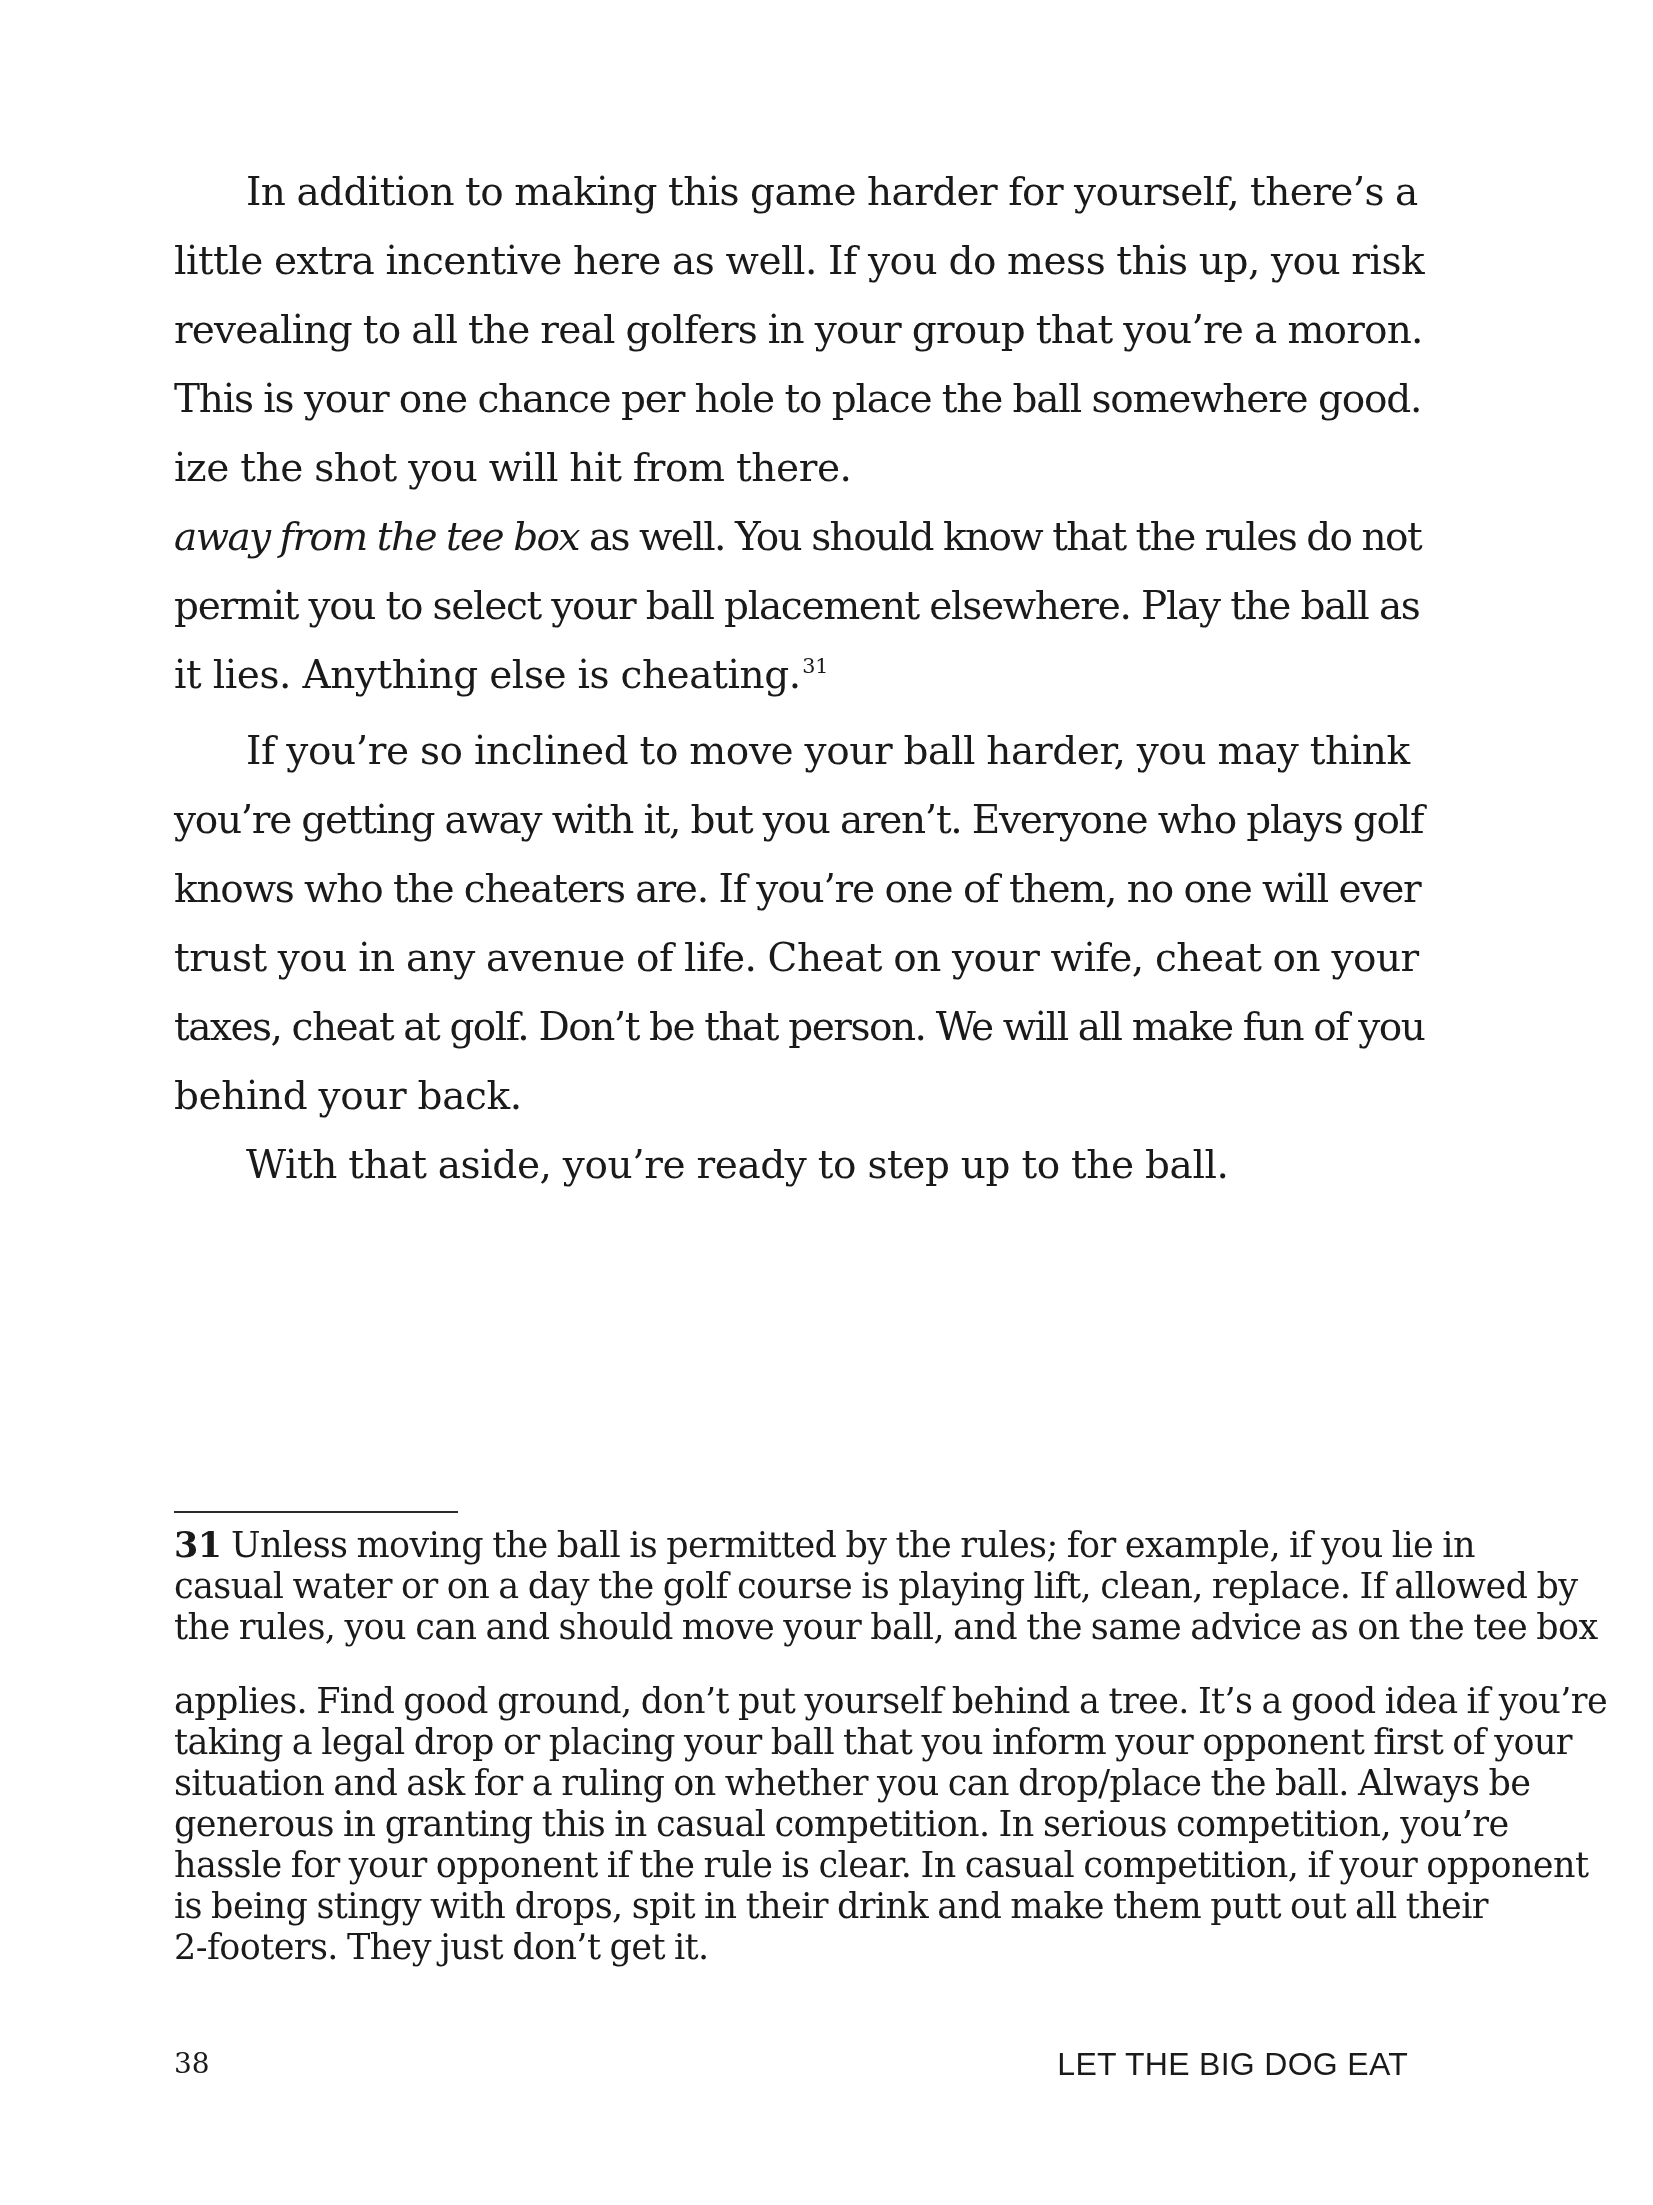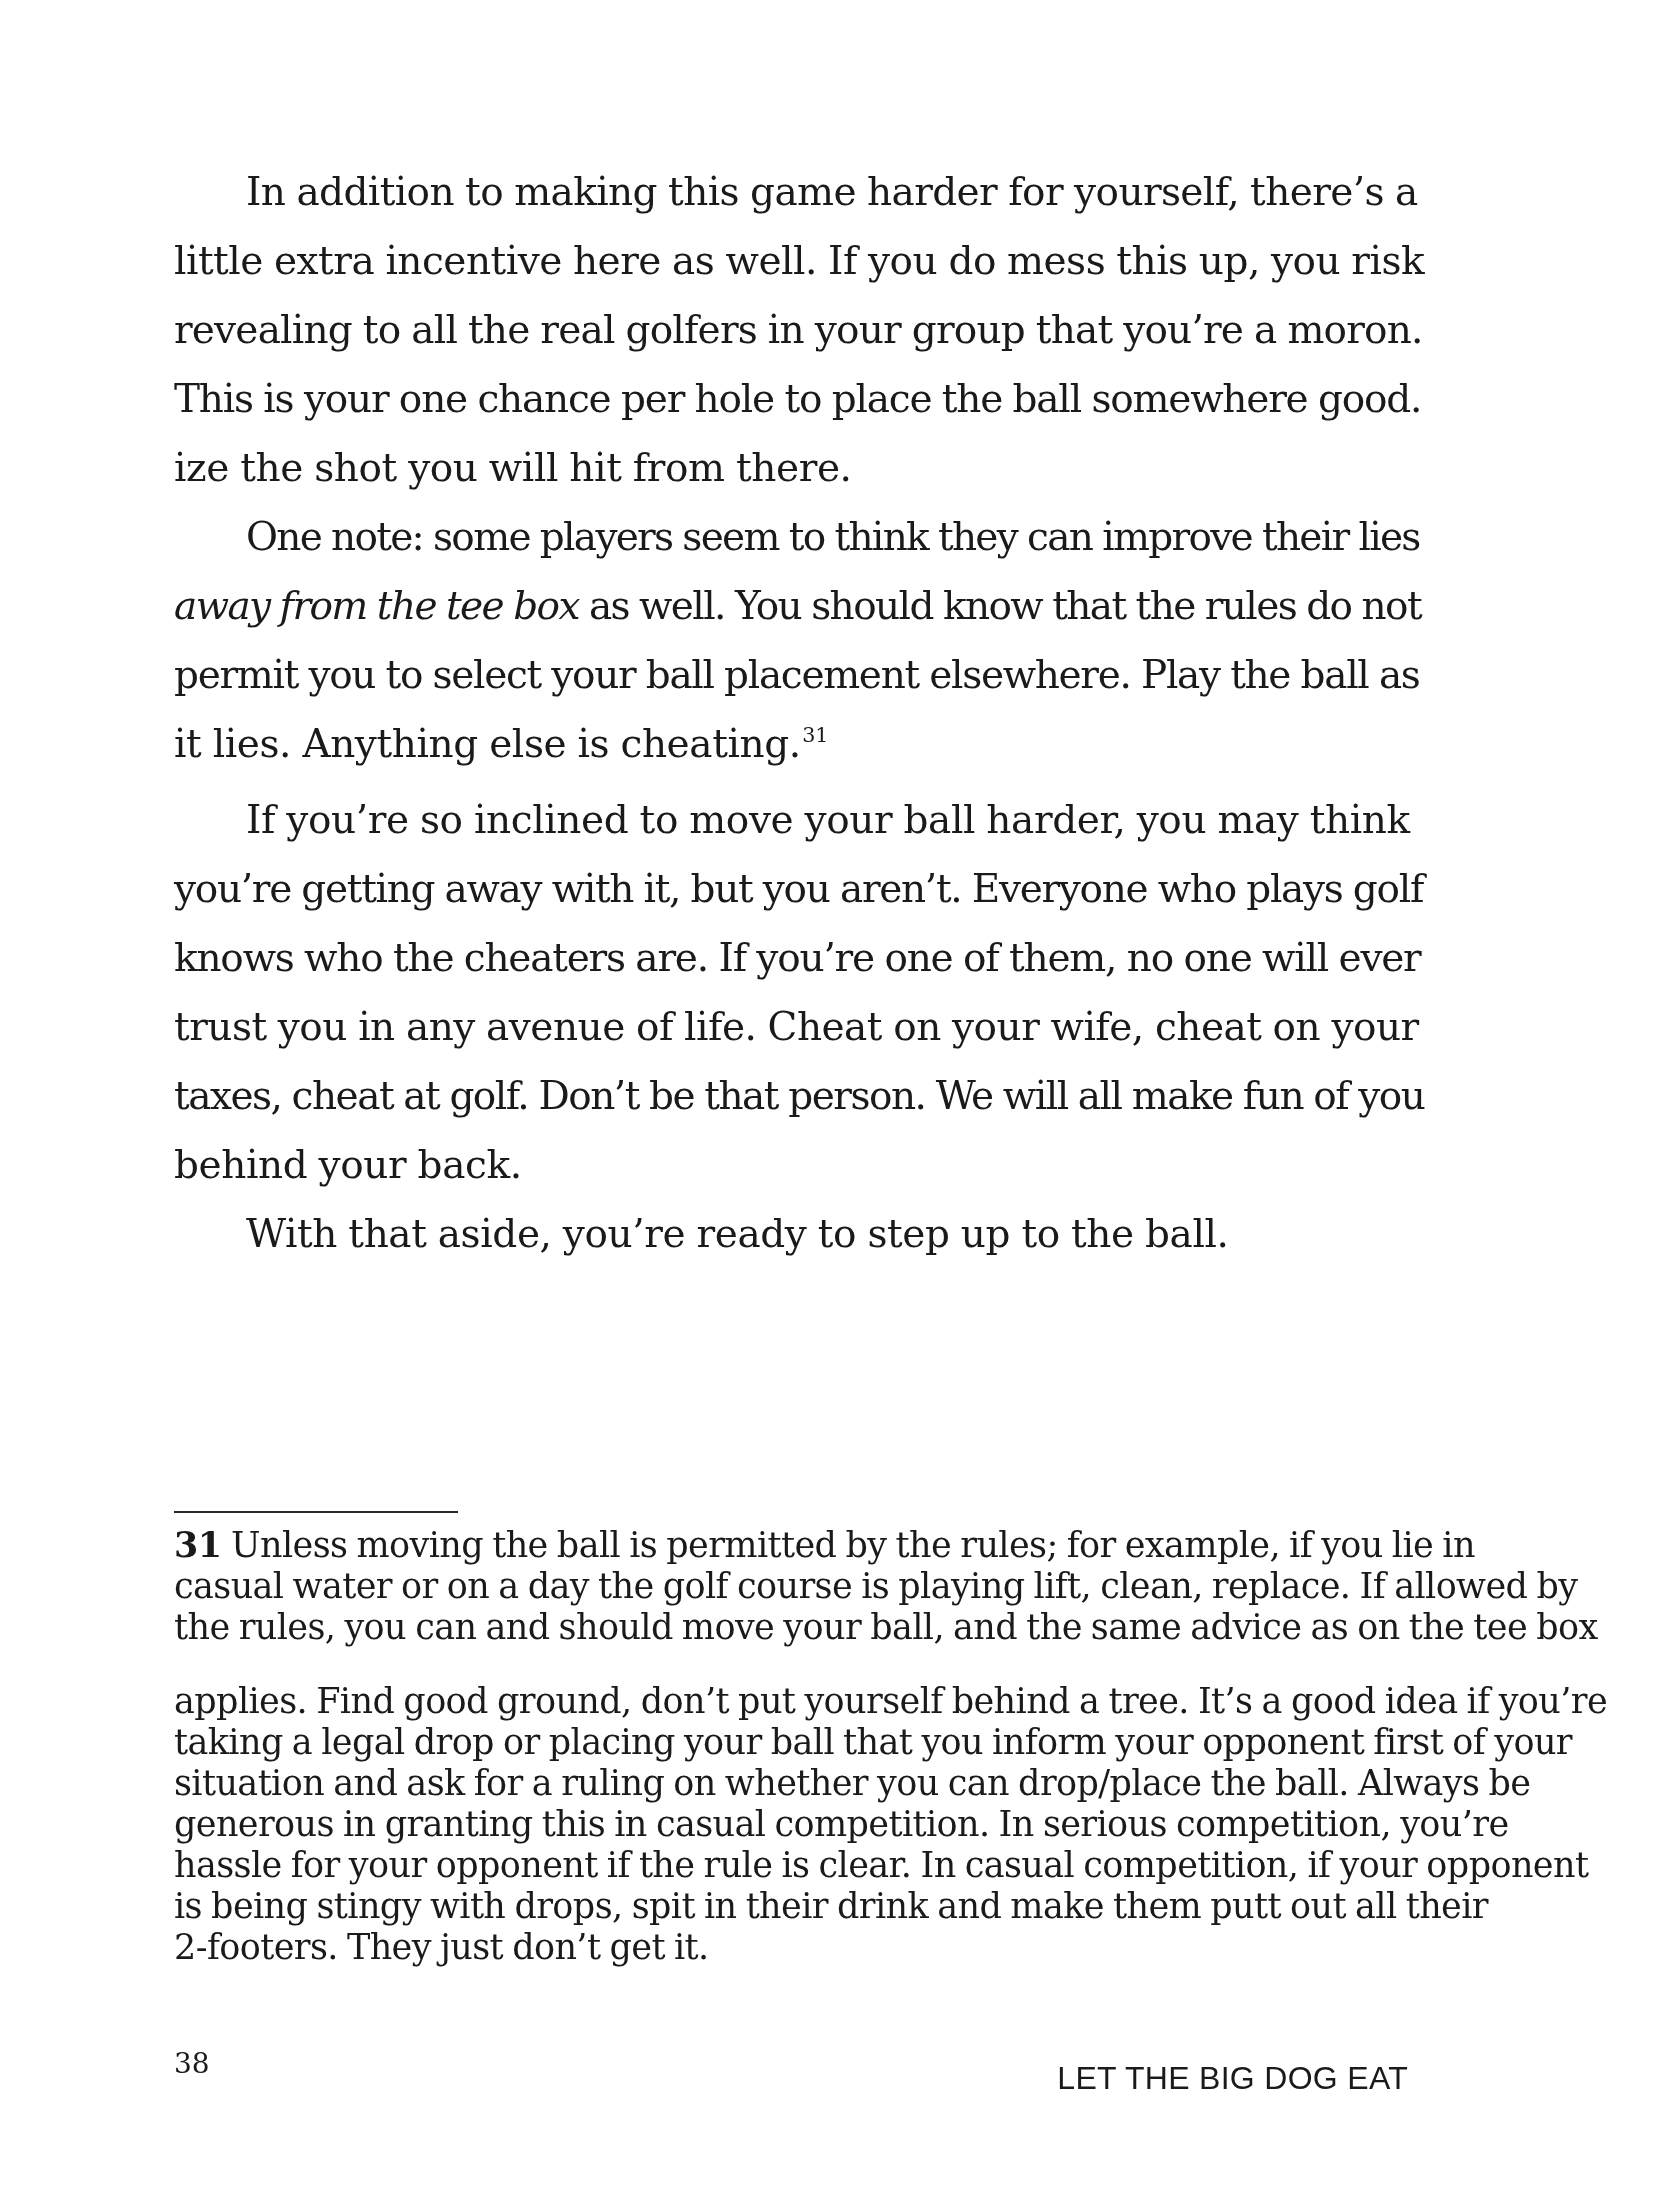--- a/index.html
+++ b/index.html
@@ -95,42 +95,41 @@
       position: absolute;
       left: 0;
       top: 0;
       font-family: "DejaVu Serif", "Liberation Serif", serif;
       font-size: 28px;
       line-height: 48px;
     }
     .running-head {
       position: absolute;
       right: 0;
-      top: 14px;
+      top: 0;
       font-family: "Liberation Sans", "DejaVu Sans", sans-serif;
       font-size: 32px;
       line-height: 48px;
       letter-spacing: 0.3px;
     }
   </style>
 </head>
 <body>
 
 <div class="page">
 
   <p class="body-para">
     <span class="line indent" style="display: block; letter-spacing: -0.6px;">In addition to making this game harder for yourself, there’s a</span>
     <span class="line" style="display: block; letter-spacing: -0.5px;">little extra incentive here as well. If you do mess this up, you risk</span>
     <span class="line" style="display: block; letter-spacing: -0.8px;">revealing to all the real golfers in your group that you’re a moron.</span>
     <span class="line" style="display: block; letter-spacing: -1.2px;">This is your one chance per hole to place the ball somewhere good.</span>
     <span class="line last" style="display: block;">ize the shot you will hit from there.</span>
   </p>
 
   <p class="body-para">
-    <span class="line indent" style="display: block; letter-spacing: -1.7px;">One note: some players seem to think they can improve their lies</span>
     <span class="line" style="display: block; letter-spacing: -1.6px;"><em>away from the tee box</em><span> as well. You should know that the rules do not</span></span>
     <span class="line" style="display: block; letter-spacing: -1.3px;">permit you to select your ball placement elsewhere. Play the ball as</span>
     <span class="line last" style="display: block;"><span>it lies. Anything else is cheating.</span><sup class="fnref">31</sup></span>
   </p>
 
   <p class="body-para">
     <span class="line indent" style="display: block;">If you’re so inclined to move your ball harder, you may think</span>
     <span class="line" style="display: block; letter-spacing: -1.3px;">you’re getting away with it, but you aren’t. Everyone who plays golf</span>
     <span class="line" style="display: block; letter-spacing: -1.2px;">knows who the cheaters are. If you’re one of them, no one will ever</span>
     <span class="line" style="display: block; letter-spacing: -0.5px;">trust you in any avenue of life. Cheat on your wife, cheat on your</span>

